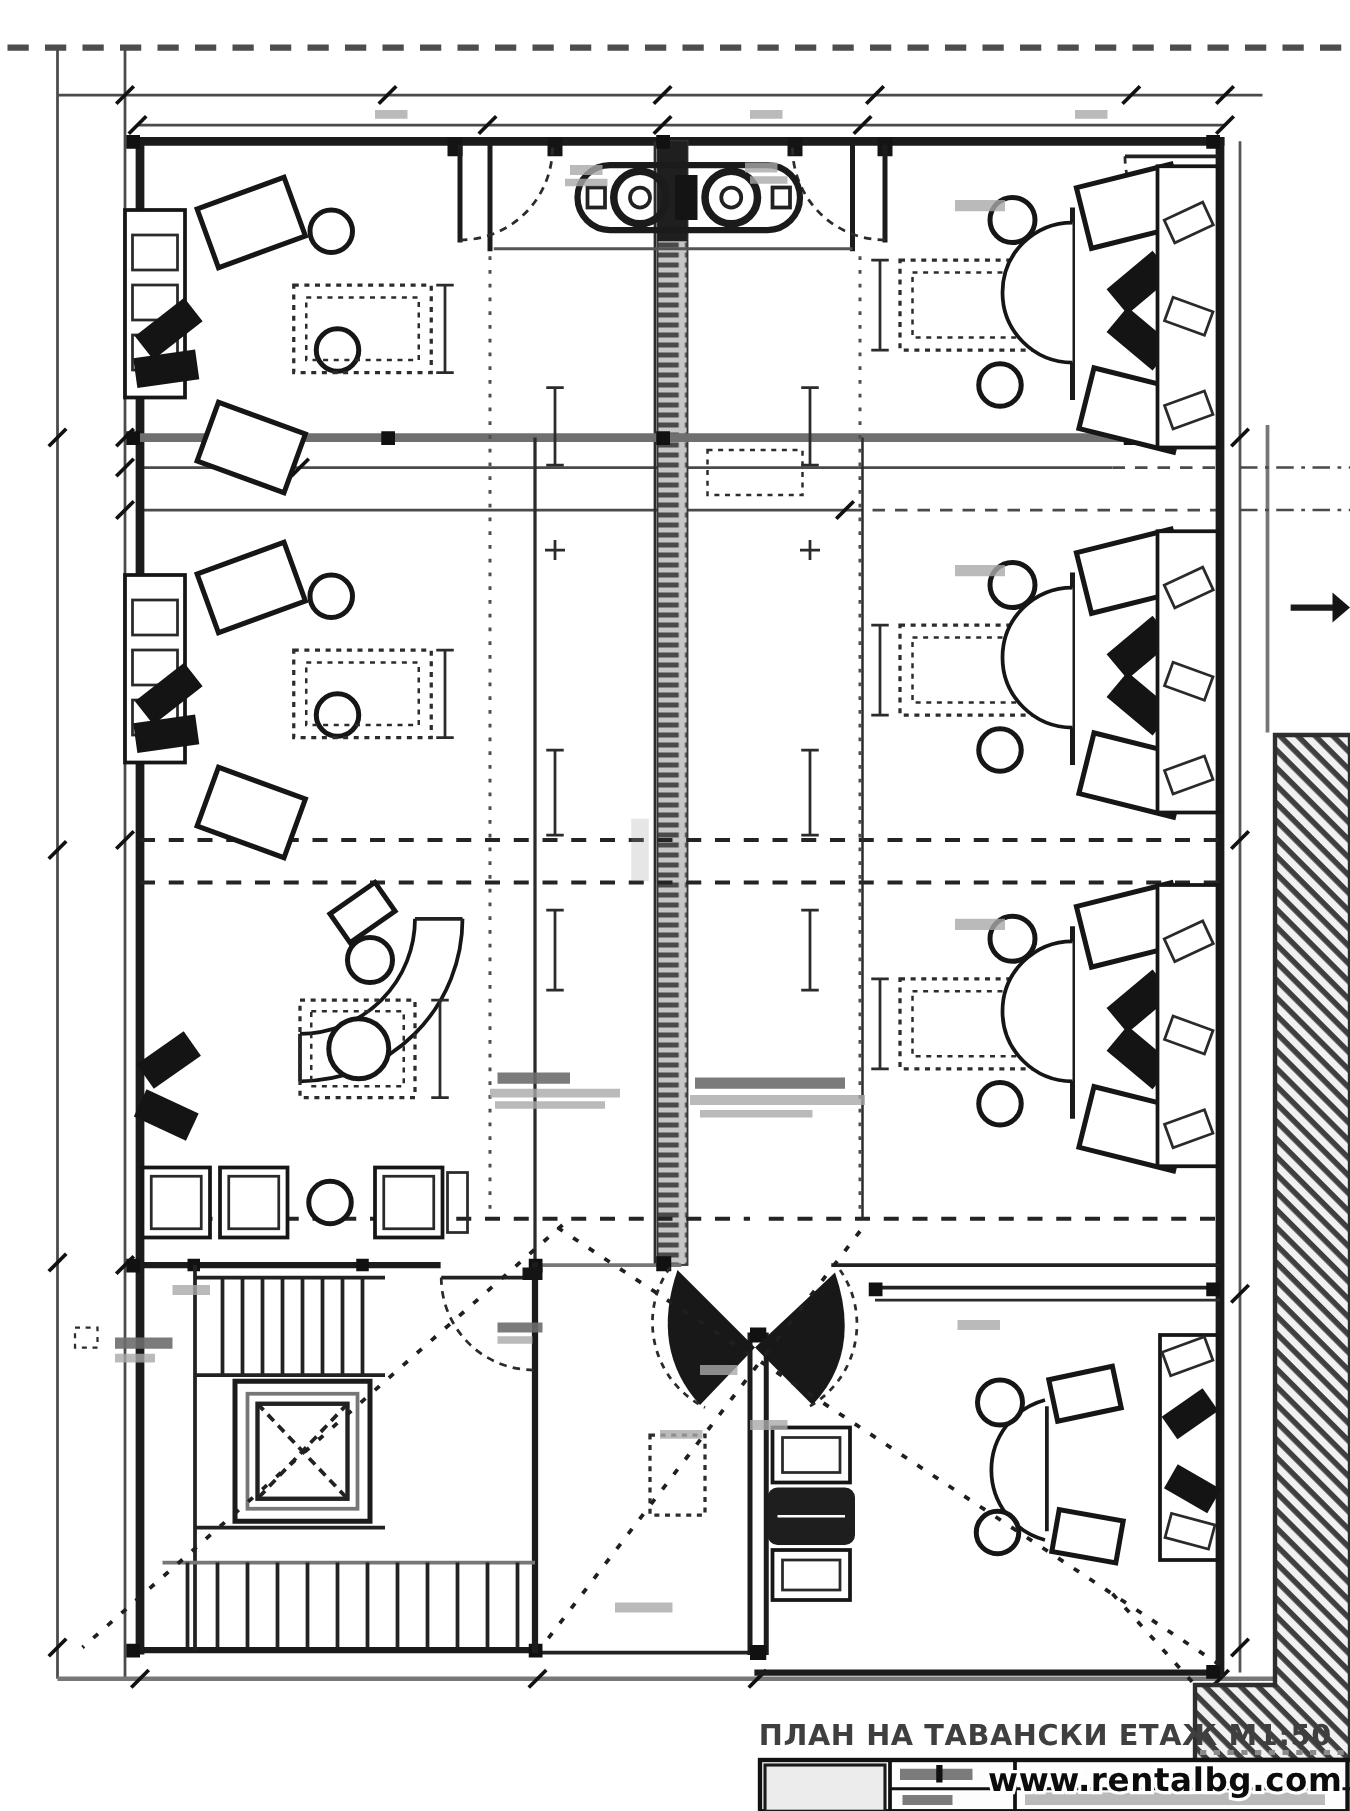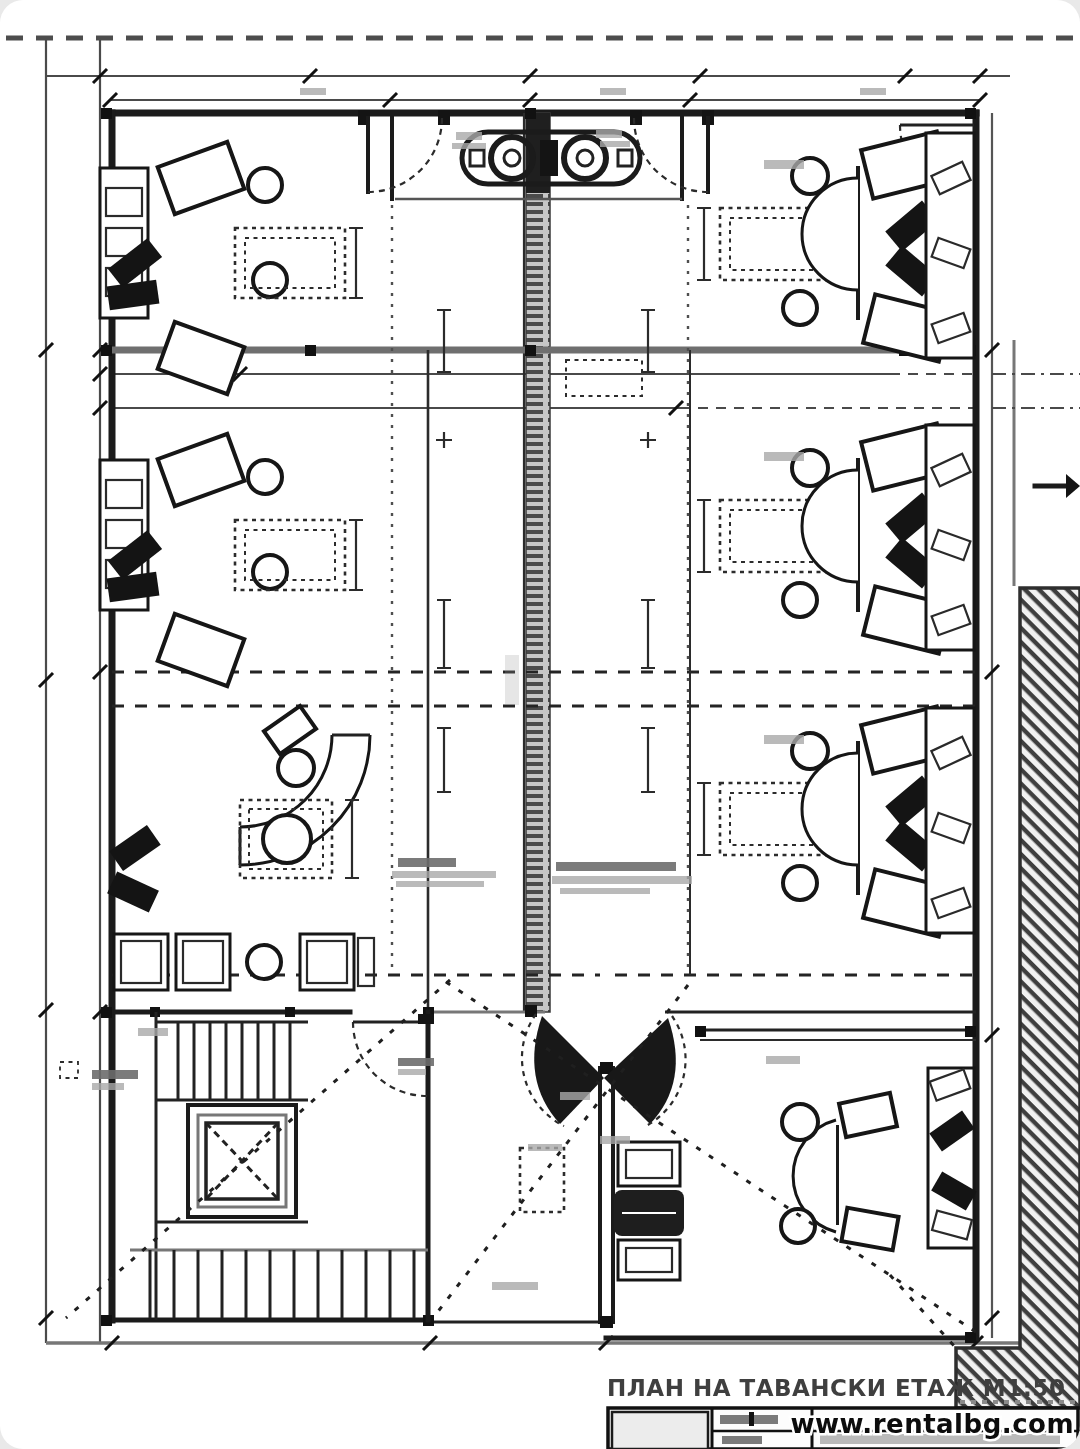--- a/index.html
+++ b/index.html
@@ -1,17 +1,17 @@
 <!DOCTYPE html>
 <html><head>
 <meta charset="utf-8">
 <style>
   html,body{margin:0;padding:0;background:#e9e9e9;}
   #page{position:relative;width:1080px;height:1449px;background:#ffffff;overflow:hidden;
-        font-family:"DejaVu Sans",sans-serif;border-radius:23px;}
+        font-family:"DejaVu Sans",sans-serif;}
   svg{position:absolute;left:0;top:0;}
   
   .w7{stroke:#1b1b1b;stroke-width:7;fill:none;stroke-linecap:square}
   .w5{stroke:#1b1b1b;stroke-width:5;fill:none;stroke-linecap:square}
   .w4{stroke:#1b1b1b;stroke-width:4;fill:none;stroke-linecap:square}
   .w3{stroke:#222;stroke-width:3;fill:none}
   .w2{stroke:#2b2b2b;stroke-width:2.2;fill:none}
   .gray7{stroke:#6f6f6f;stroke-width:7;fill:none}
   .gray3{stroke:#777;stroke-width:3;fill:none}
   .dim{stroke:#4a4a4a;stroke-width:2.2;fill:none}

